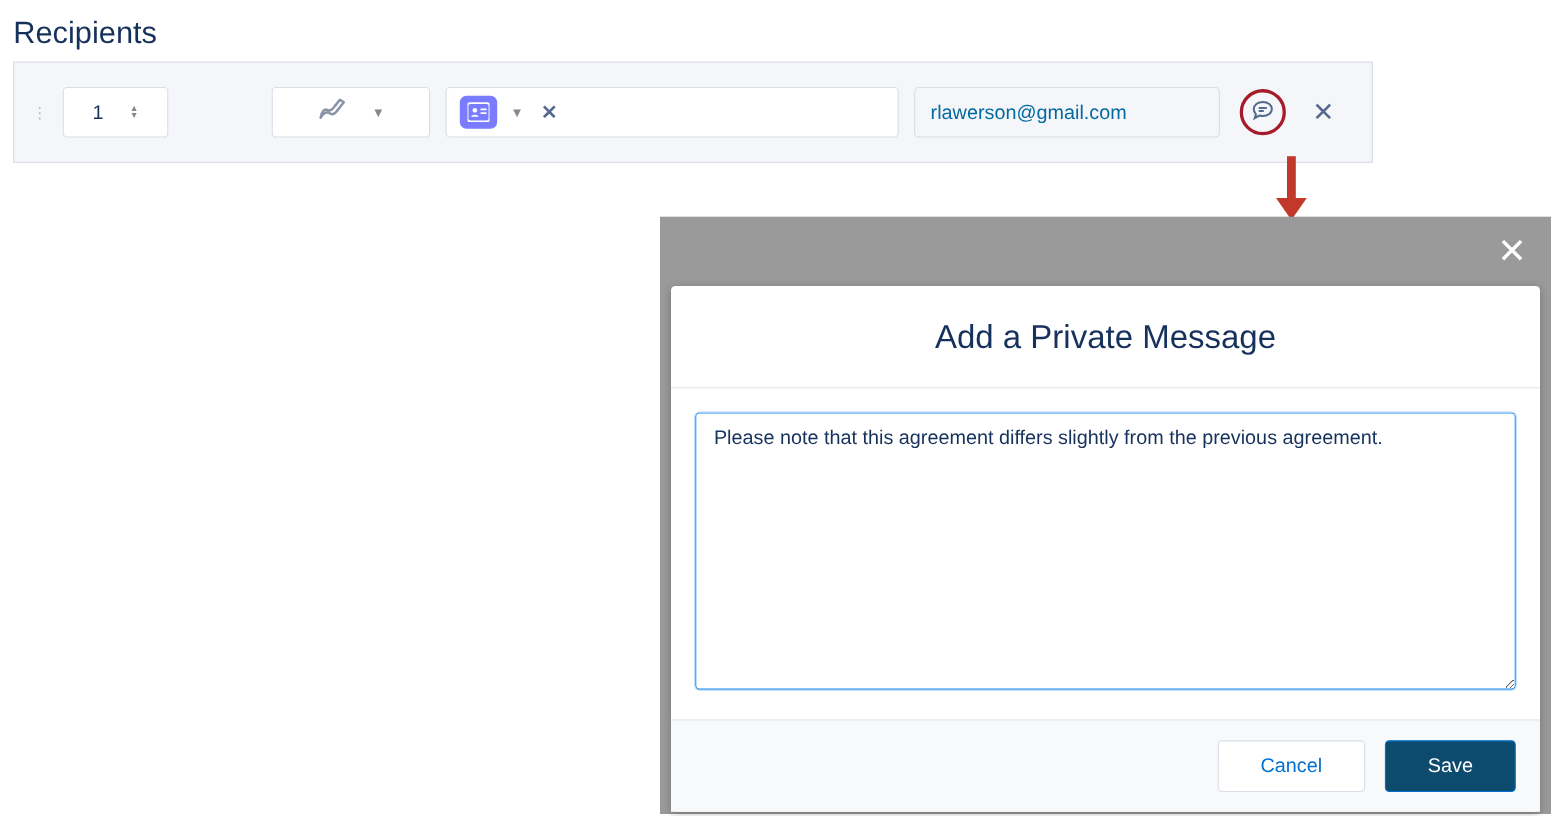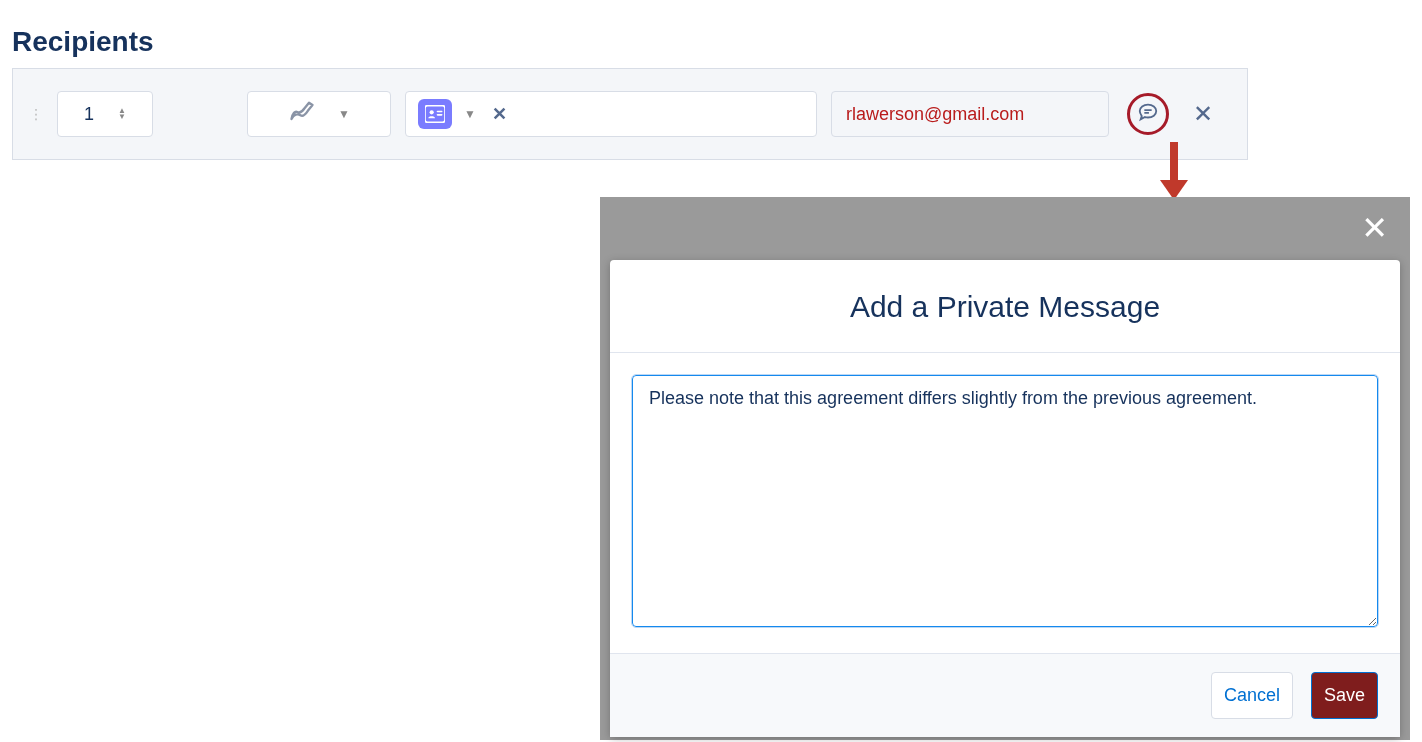--- a/index.html
+++ b/index.html
@@ -6,24 +6,23 @@
     body {
       font-family: -apple-system, BlinkMacSystemFont, "Segoe UI", Arial, sans-serif;
       background: #fff;
       width: 1422px;
       height: 742px;
       position: relative;
       overflow: hidden;
     }
     .section-title {
       font-size: 28px;
-      font-weight: 700;
+      font-weight: 400;
       color: #16325c;
       padding: 14px 10px 10px 12px;
-      margin-top: 12px;
     }
     .recipient-row {
       margin: 0 12px;
       border: 1px solid #d8dde6;
       background: #f4f6f9;
       padding: 22px 16px;
       display: flex;
       align-items: center;
       gap: 14px;
       width: 1236px;
@@ -72,21 +71,21 @@
     .badge svg { width: 20px; height: 18px; }
     .name-text { color: #0070d2; font-size: 18px; flex: 1; }
     .x-in-box { color: #54698d; font-size: 18px; font-weight: bold; cursor: pointer; padding: 0 4px; }
     .email-box {
       width: 278px; height: 46px;
       background: #f4f6f9;
       border: 1px solid #d8dde6;
       border-radius: 4px;
       display: flex; align-items: center;
       padding: 0 14px;
-      color: #b91c1c; font-size: 18px;
+      color: #0369a1; font-size: 18px;
     }
     .speech-btn {
       width: 42px; height: 42px;
       border-radius: 50%;
       border: 3px solid #a61b29;
       display: flex; align-items: center; justify-content: center;
       cursor: pointer;
       margin-left: 4px;
     }
     .speech-btn svg { width: 22px; height: 22px; }
@@ -157,27 +156,27 @@
     .modal-footer {
       border-top: 1px solid #e0e5ee;
       background: #f7f9fb;
       padding: 18px 22px;
       display: flex;
       justify-content: flex-end;
       gap: 18px;
     }
     .btn {
       font-size: 18px;
-      padding: 12px 12px;
+      padding: 12px 38px;
       border-radius: 4px;
       cursor: pointer;
       border: 1px solid #d8dde6;
     }
     .btn-cancel { background: #fff; color: #0070d2; }
-    .btn-save { background: #7f1d1d; color: #fff; border-color: #0070d2; }
+    .btn-save { background: #0c4a6e; color: #fff; border-color: #0070d2; }
   </style>
 </head>
 <body>
 
 <div class="section-title">Recipients</div>
 
 <div class="recipient-row">
   <div class="drag-handle">⋮</div>
 
   <div class="order-box">

